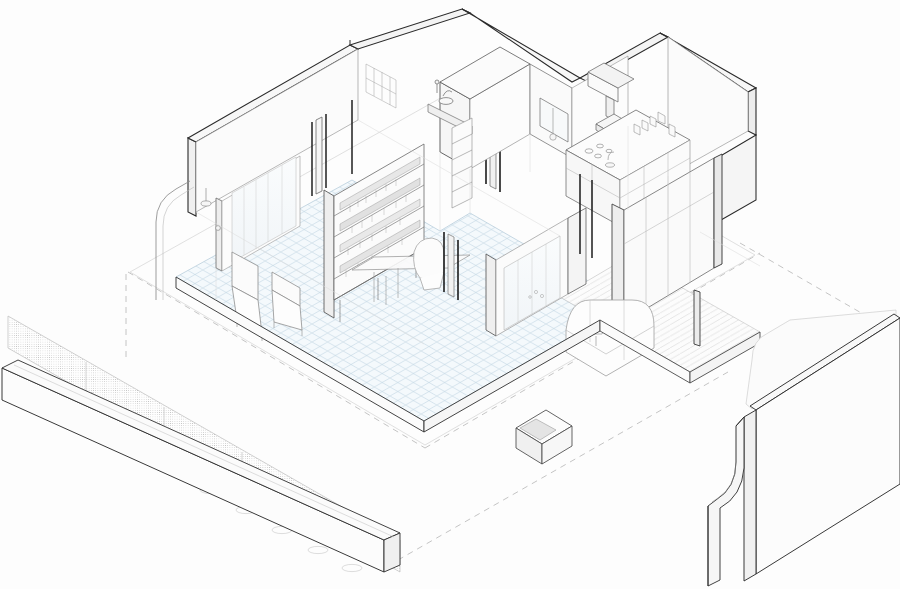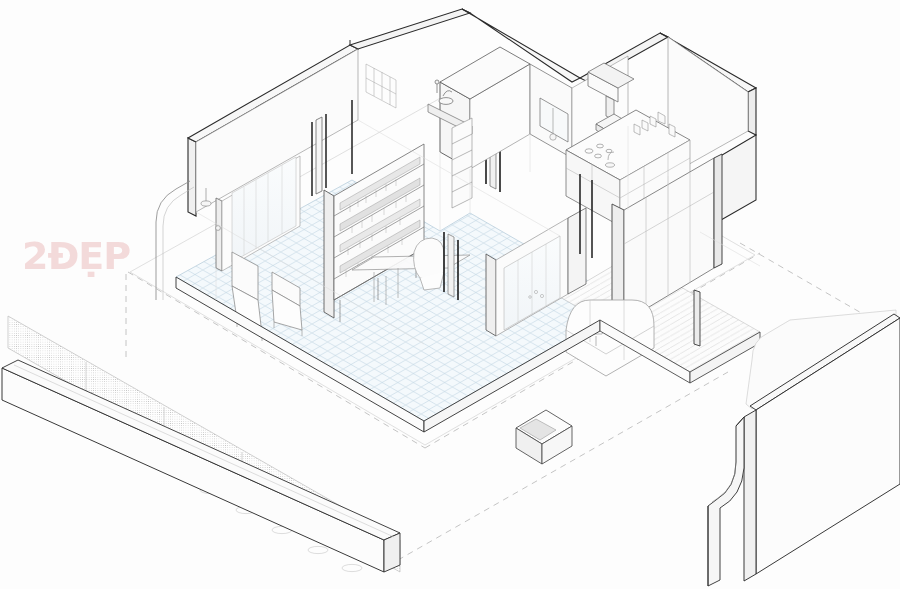--- a/index.html
+++ b/index.html
@@ -464,15 +464,14 @@
     </g>
 
     <g stroke="#1b1b1b" stroke-width="1.6">
       <path d="M444 232 L444 292"></path>
       <path d="M458 240 L458 300"></path>
     </g>
     <path d="M448 234 L448 294 L454 297 L454 237 Z" fill="#f2f2f2" stroke="#6a6a6a" stroke-width=".65"></path>
 
   </svg>
 
-  <div id="watermark" style="color: rgb(242, 212, 212);">2ĐẸP</div>
 
 </div>
 
 </body></html>

